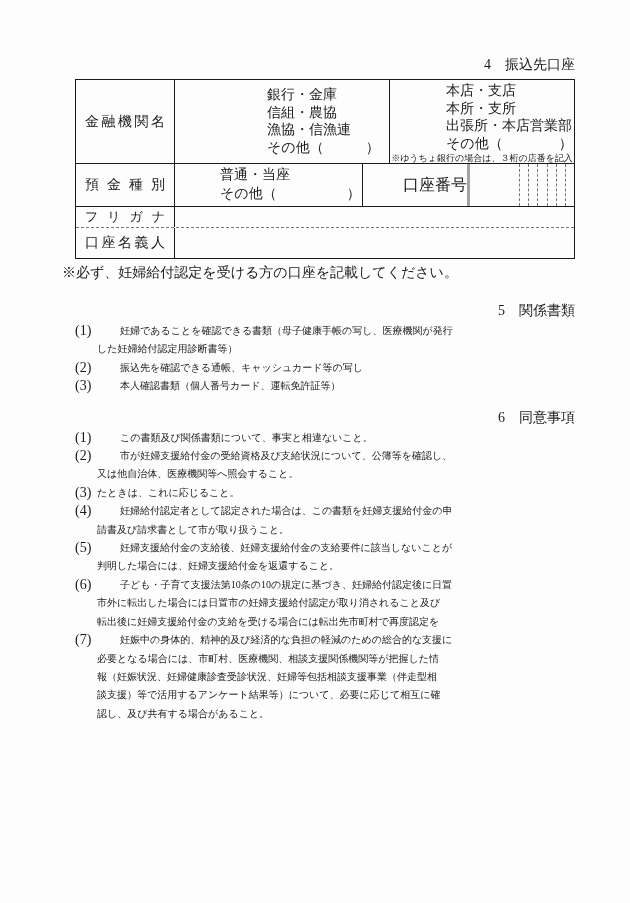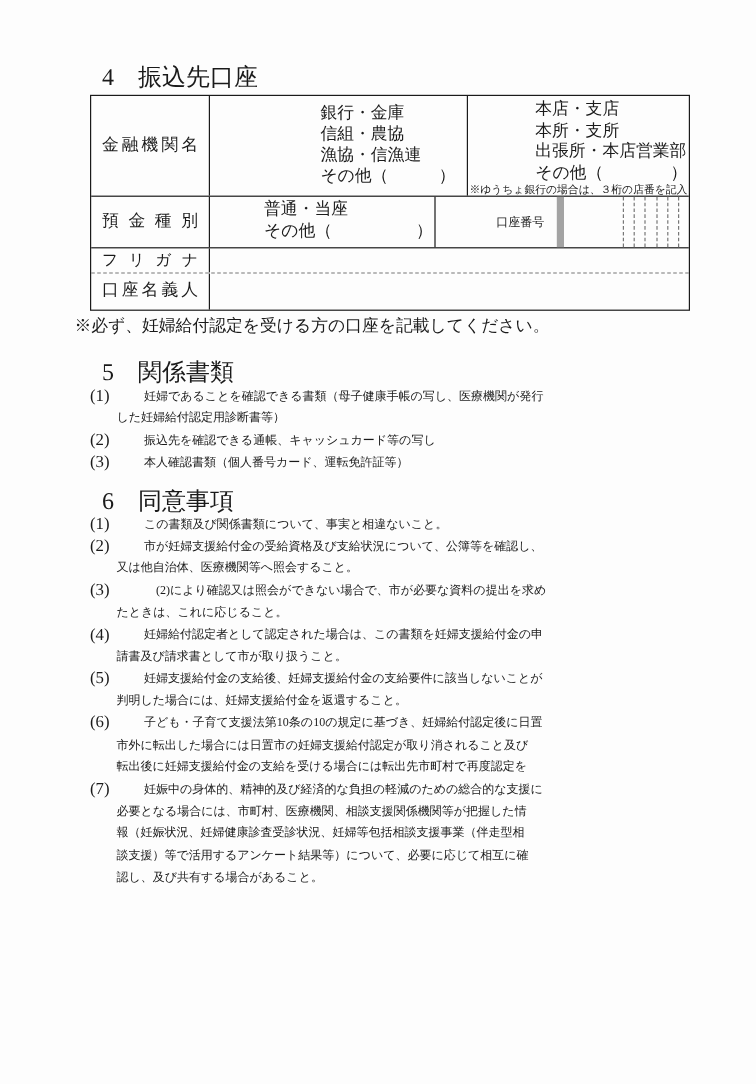--- a/index.html
+++ b/index.html
@@ -8,23 +8,24 @@
     background:#fdfdfd;
     color:#1a1a1a;
     font-family:"Liberation Serif","DejaVu Serif",serif;
     font-size:14px;
     -webkit-font-smoothing:antialiased;
   }
   .page{width:630px;height:903px;overflow:hidden;position:relative;}
   .content{padding:56px 55px 0 60px;}
 
   .sec-heading{
-    font-size:20px;line-height:18px;
+    font-size:14px;line-height:18px;
     padding-left:25px;
     white-space:nowrap;
+    text-align:right;
   }
   #heading4{margin-bottom:5px;}
   #heading5{margin-top:20px;}
   #heading6{margin-top:13px;}
 
   
   .acct-table{
     margin-left:15px;
     width:500px;
     border:1.5px solid #1a1a1a;
@@ -47,33 +48,33 @@
     text-align:justify;
     text-align-last:justify;
     font-size:14px;line-height:16px;
   }
   .r3 .tlabel .jtext{font-size:13px;}
 
   .tcell{position:relative;overflow:hidden;}
   .cell-bank{border-right:1px solid #1a1a1a;}
   .cell-bank .optblock{margin:6px 0 0 92px;line-height:17.5px;white-space:nowrap;}
   .cell-branch{display:flex;flex-direction:column;}
-  .cell-branch .optblock{margin:3px 0 0 56px;line-height:17.5px;white-space:nowrap;}
+  .cell-branch .optblock{margin:3px 0 0 56px;line-height:17.5px;white-space:nowrap;font-family:Liberation Mono, monospace;}
   .small-note{
     margin-top:auto;
     font-size:9px;line-height:11px;
     text-align:center;white-space:nowrap;
     padding-bottom:1px;
   }
   .cell-deposit{border-right:1px solid #1a1a1a;}
   .cell-deposit .optblock{margin:2px 0 0 5px;line-height:18.5px;white-space:nowrap;}
   .cell-acctnum{
-    border-right:6px solid #a3a3a3;
+    border-right:3px solid #a3a3a3;
     display:flex;align-items:center;justify-content:center;
-    white-space:nowrap;font-size:10px;
+    white-space:nowrap;font-size:16px;
   }
   .digits{display:grid;grid-template-columns:repeat(7,1fr);}
   .dcell + .dcell{border-left:1px dashed #777;}
   .cell-value{}
 
   
   .note{
     margin:5px 0 0 2px;
     font-size:14px;line-height:18px;white-space:nowrap;
   }
@@ -183,21 +184,20 @@
         <span class="marker">(1)</span>
         <div class="line first">この書類及び関係書類について、事実と相違ないこと。</div>
       </div>
       <div class="item">
         <span class="marker">(2)</span>
         <div class="line first">市が妊婦支援給付金の受給資格及び支給状況について、公簿等を確認し、</div>
         <div class="line">又は他自治体、医療機関等へ照会すること。</div>
       </div>
       <div class="item">
         <span class="marker">(3)</span>
-        <div class="line first">　(2)により確認又は照会ができない場合で、市が必要な資料の提出を求め</div>
         <div class="line">たときは、これに応じること。</div>
       </div>
       <div class="item">
         <span class="marker">(4)</span>
         <div class="line first">妊婦給付認定者として認定された場合は、この書類を妊婦支援給付金の申</div>
         <div class="line">請書及び請求書として市が取り扱うこと。</div>
       </div>
       <div class="item">
         <span class="marker">(5)</span>
         <div class="line first">妊婦支援給付金の支給後、妊婦支援給付金の支給要件に該当しないことが</div>

